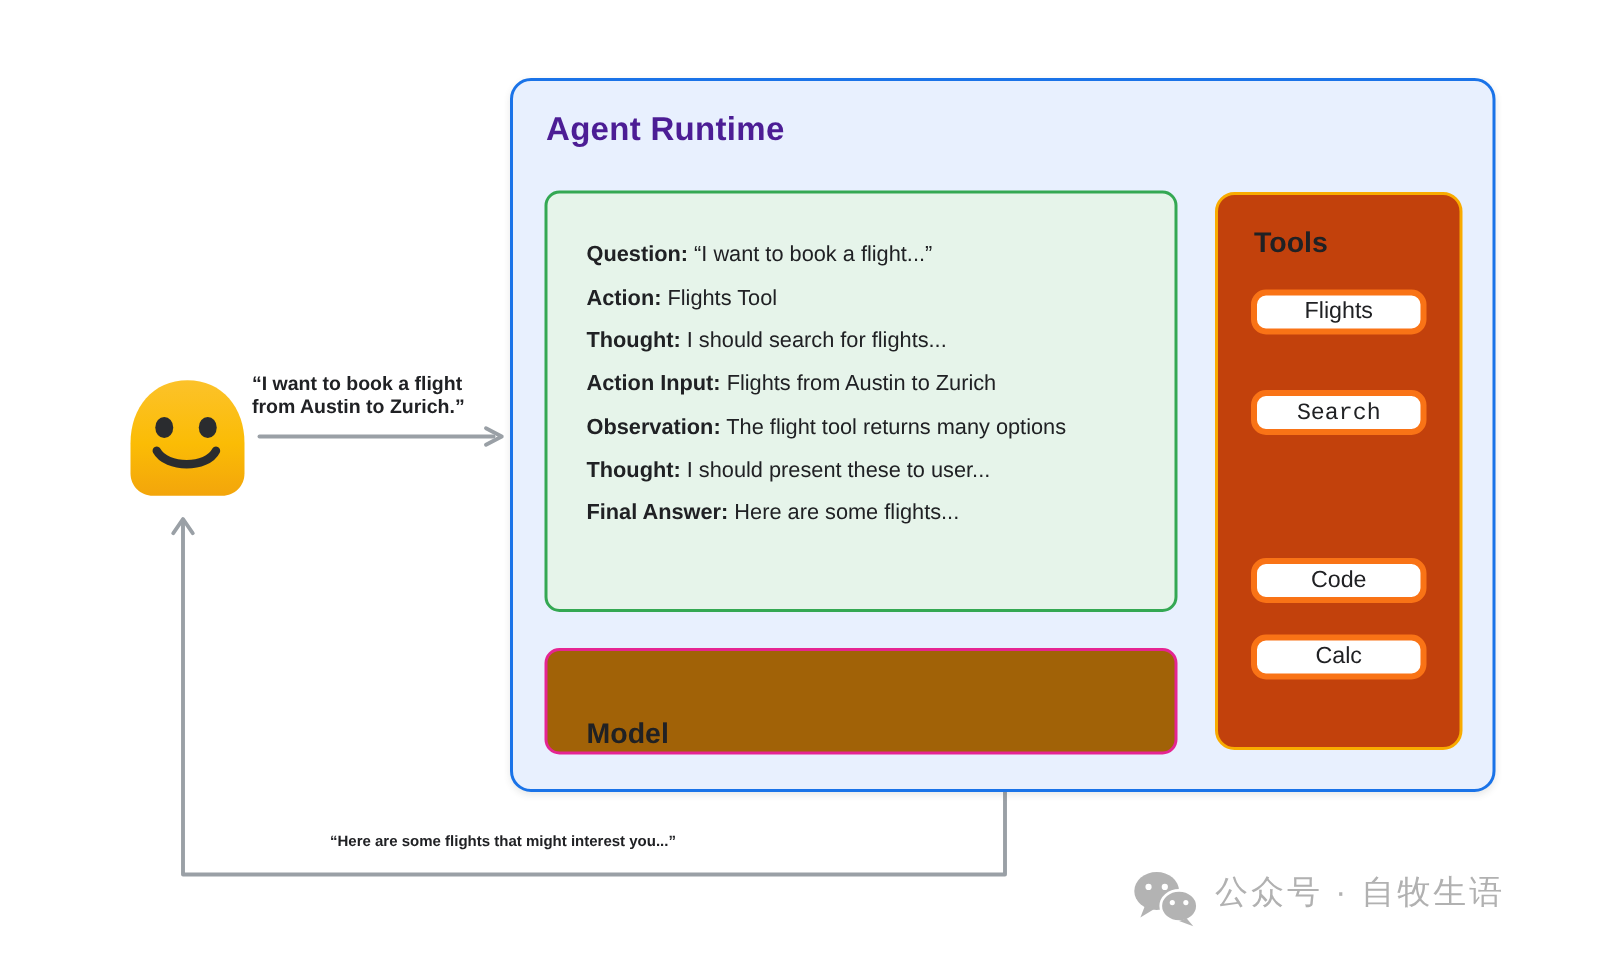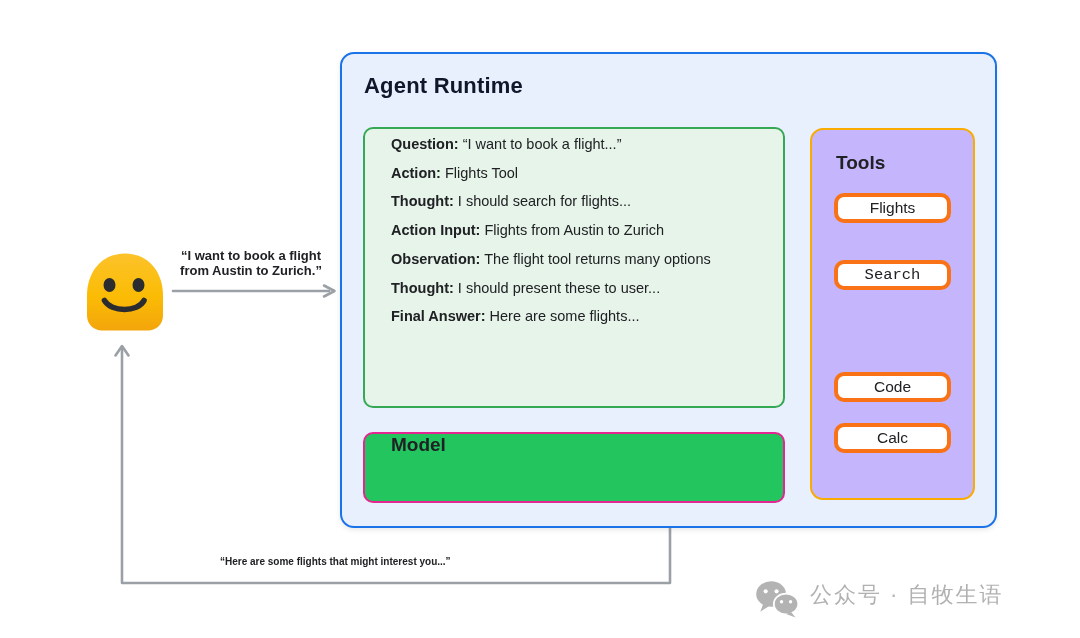--- a/index.html
+++ b/index.html
@@ -23,62 +23,62 @@
     border: 2.5px solid #1a73e8;
     border-radius: 14px;
     box-shadow: 0 2px 5px rgba(60,64,67,0.12);
   }
   .agent-title {
     position: absolute;
     left: 364px; top: 73px;
     font-size: 22px;
     font-weight: 600;
     letter-spacing: 0.2px;
-    color: #0f172a;
+    color: #4c1d95;
   }
 
   
   .scratchpad {
     position: absolute;
     left: 363px; top: 127px;
     width: 422px; height: 281px;
     background: #e6f4ea;
     border: 2px solid #34a853;
     border-radius: 10px;
-    padding: 1px 14px 0 26px;
+    padding: 27px 14px 0 26px;
   }
   .scratch-line {
     font-size: 14.5px;
     line-height: 28.7px;
     white-space: nowrap;
     color: #202124;
   }
   .scratch-line .lbl { font-weight: 700; }
   .scratch-line .txt { font-weight: 400; }
 
   
   .model-box {
     position: absolute;
     left: 363px; top: 432px;
     width: 422px; height: 71px;
-    background: #22c55e;
+    background: #a16207;
     border: 2.5px solid #e52592;
     border-radius: 10px;
     display: flex;
-    align-items: flex-start;
+    align-items: flex-end;
     padding-left: 26px;
   }
   .model-label { font-size: 19px; font-weight: 600; }
 
   
   .tools-box {
     position: absolute;
     left: 810px; top: 128px;
     width: 165px; height: 372px;
-    background: #c4b5fd;
+    background: #c2410c;
     border: 2.5px solid #f9ab00;
     border-radius: 13px;
   }
   .tools-title {
     position: absolute;
     left: 24px; top: 22px;
     font-size: 19px;
     font-weight: 600;
   }
   .tool-btn {
@@ -100,21 +100,20 @@
   .tool-btn.b2 { top: 218px; margin-top: 24px; }
   .tool-btn.b3 { top: 293px; text-align: center; }
 
   
   .emoji { position: absolute; left: 82px; top: 252px; }
 
   .request-label {
     position: absolute;
     left: 168px; top: 249px;
     width: 166px;
-    text-align: center;
     font-size: 13px;
     font-weight: 600;
     line-height: 14.5px;
     color: #202124;
   }
   .response-label {
     position: absolute;
     left: 220px; top: 556px;
     font-size: 10px;
     font-weight: 600;

